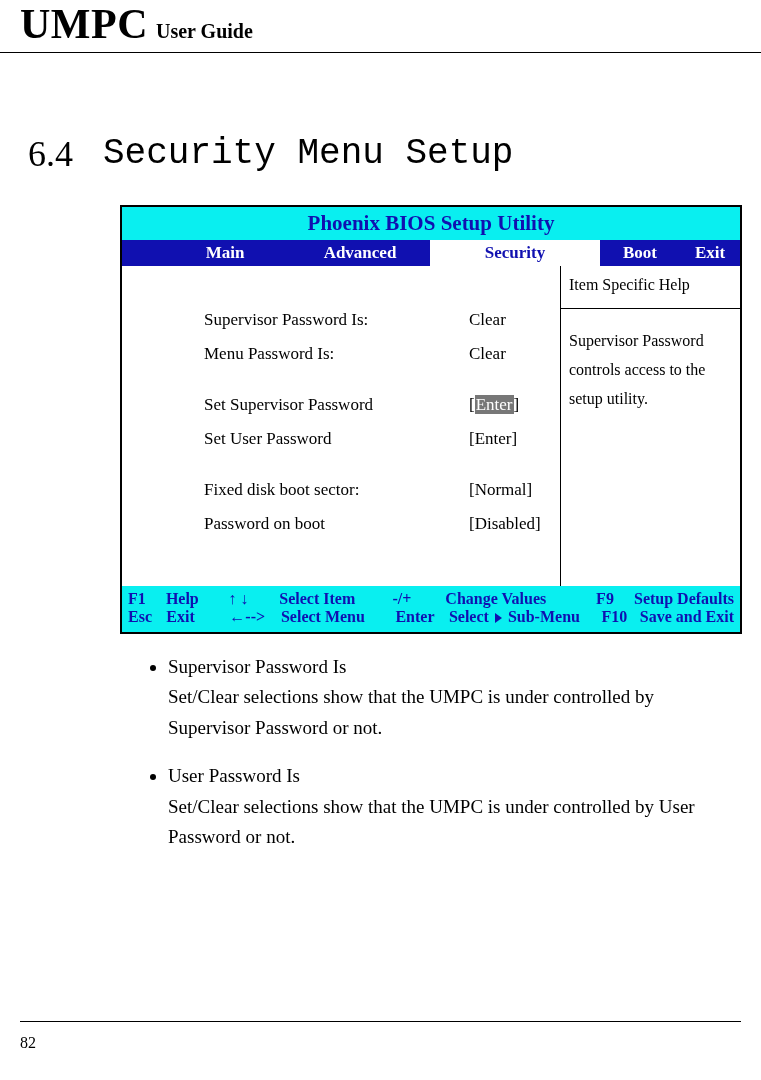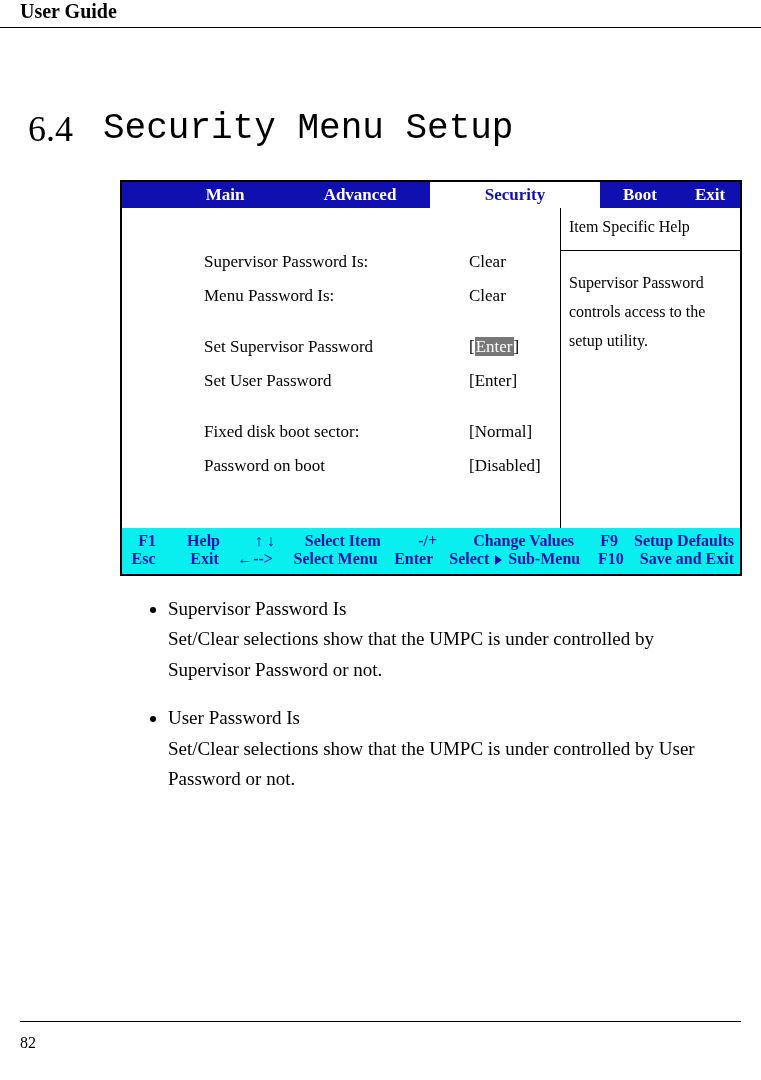--- a/index.html
+++ b/index.html
@@ -137,23 +137,22 @@
     .bios-footer {
       background: #09EFF0;
       color: #1010B0;
       font-weight: bold;
       font-size: 16px;
       padding: 4px 6px 6px 6px;
     }
     .footer-row {
       display: flex;
       align-items: center;
-      gap: 16px;
+      gap: 4px;
       white-space: nowrap;
-      text-align: right;
     }
     .fk1 { width: 36px; }
     .fk2 { width: 62px; }
     .fk3 { width: 50px; }
     .fk4 { width: 116px; }
     .fk5 { width: 52px; }
     .fk6 { width: 156px; }
     .fk7 { width: 36px; }
     .fk8 { }
     .explain-list {
@@ -195,31 +194,33 @@
       border-left: 7px solid #1010B0;
       vertical-align: middle;
       margin: 0 2px;
     }
   </style>
 </head>
 <body>
 
 <div class="page-header">
   <div class="page-header-inner">
+    <span class="header-umpc">UMPC</span>
     <span class="header-guide">User Guide</span>
   </div>
 </div>
 
 <div class="content-area">
   <h1 class="section-heading">
     <span class="section-number">6.4</span>
     <span class="section-title">Security Menu Setup</span>
   </h1>
 
   <div class="bios-box">
+    <div class="bios-title">Phoenix BIOS Setup Utility</div>
     <div class="tabbar">
       <span class="tab-spacer"></span>
       <span class="tab-item tab-main">Main</span>
       <span class="tab-item tab-adv">Advanced</span>
       <span class="tab-item tab-sec">Security</span>
       <span class="tab-item tab-boot">Boot</span>
       <span class="tab-item tab-exit">Exit</span>
     </div>
     <div class="bios-body">
       <div class="bios-left">

